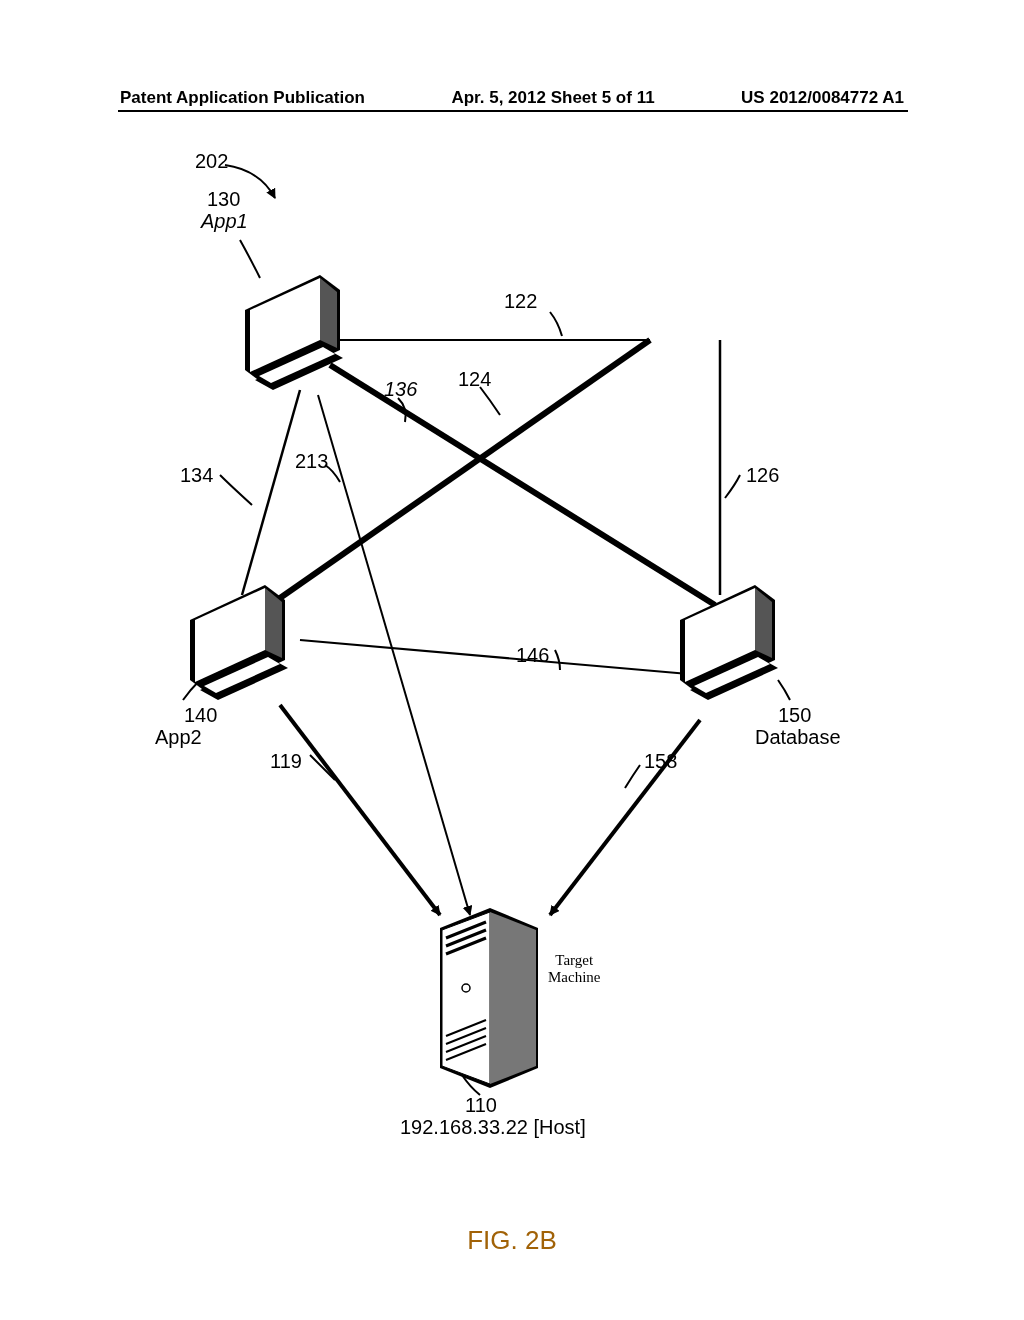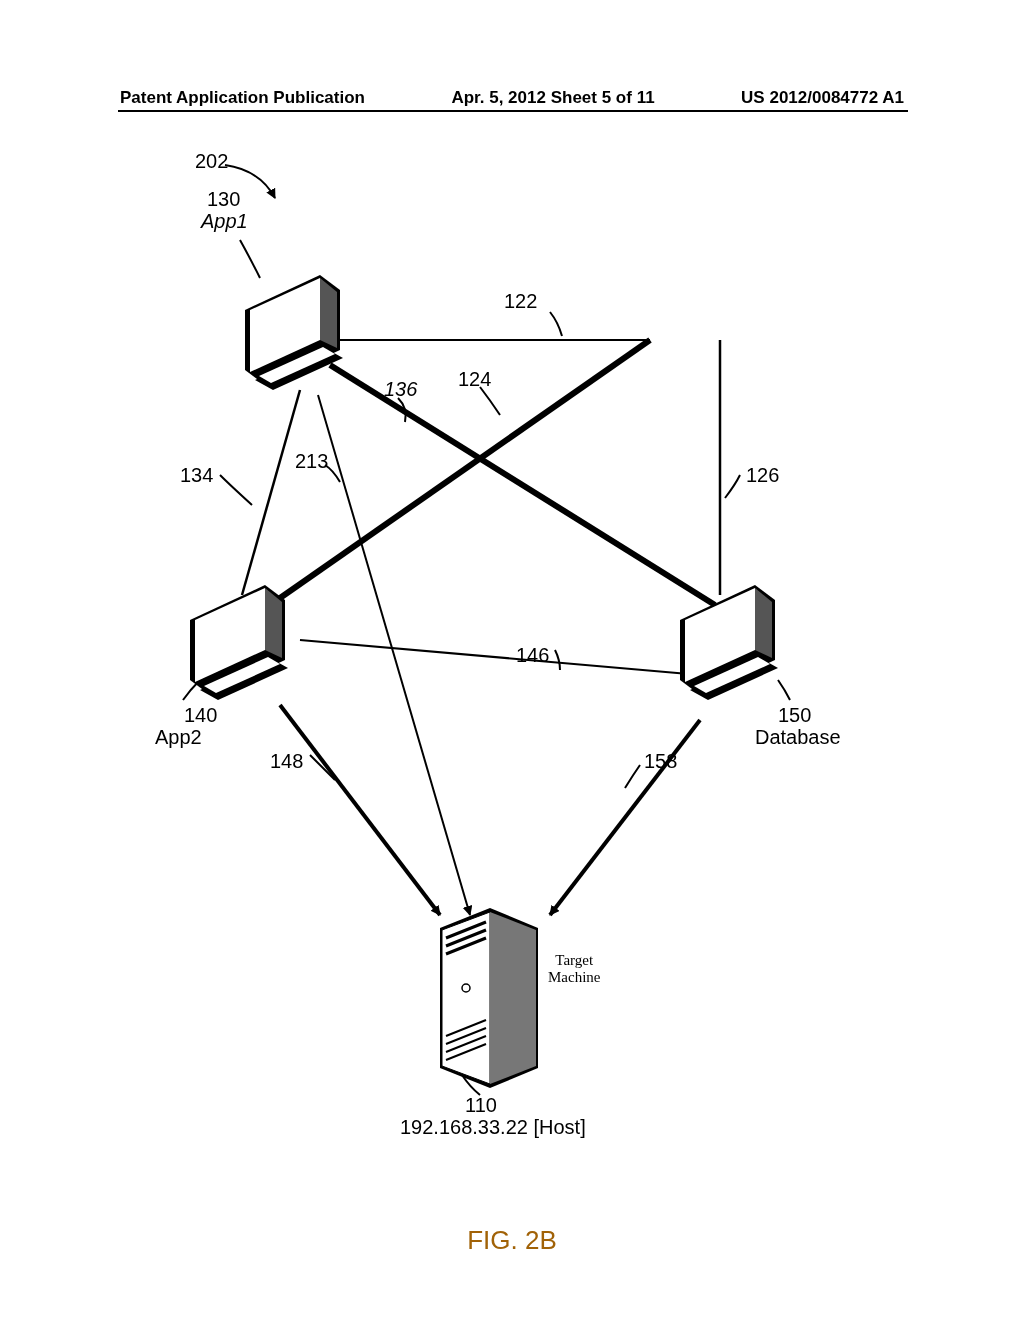--- a/index.html
+++ b/index.html
@@ -147,21 +147,21 @@
   <div class="label" style="top:324px; left:746px;">126</div>
 
   <div class="label" style="top:564px; left:156px;margin-left:28px;">140</div>
   <div class="label" style="top:586px; left:155px;text-align:right;">App2</div>
 
   <div class="label" style="top:488px; left:516px;margin-top:16px;">146</div>
 
   <div class="label" style="top:564px; left:778px;">150</div>
   <div class="label" style="top:586px; left:755px;">Database</div>
 
-  <div class="label" style="top:610px; left:270px;">148</div>
+  <div class="label" style="top:610px; left:270px;">119</div>
   <div class="label" style="top:610px; left:644px;">158</div>
 
   <div class="small-label" style="top:812px; left:548px; white-space:pre-line; line-height:1.1;">Target
 Machine</div>
 
   <div class="label" style="top:954px; left:465px;">110</div>
   <div class="label" style="top:976px; left:400px;">192.168.33.22 [Host]</div>
 
   <div class="monitor" style="top:110px; left:225px;">
     <svg viewBox="0 0 150 150">

